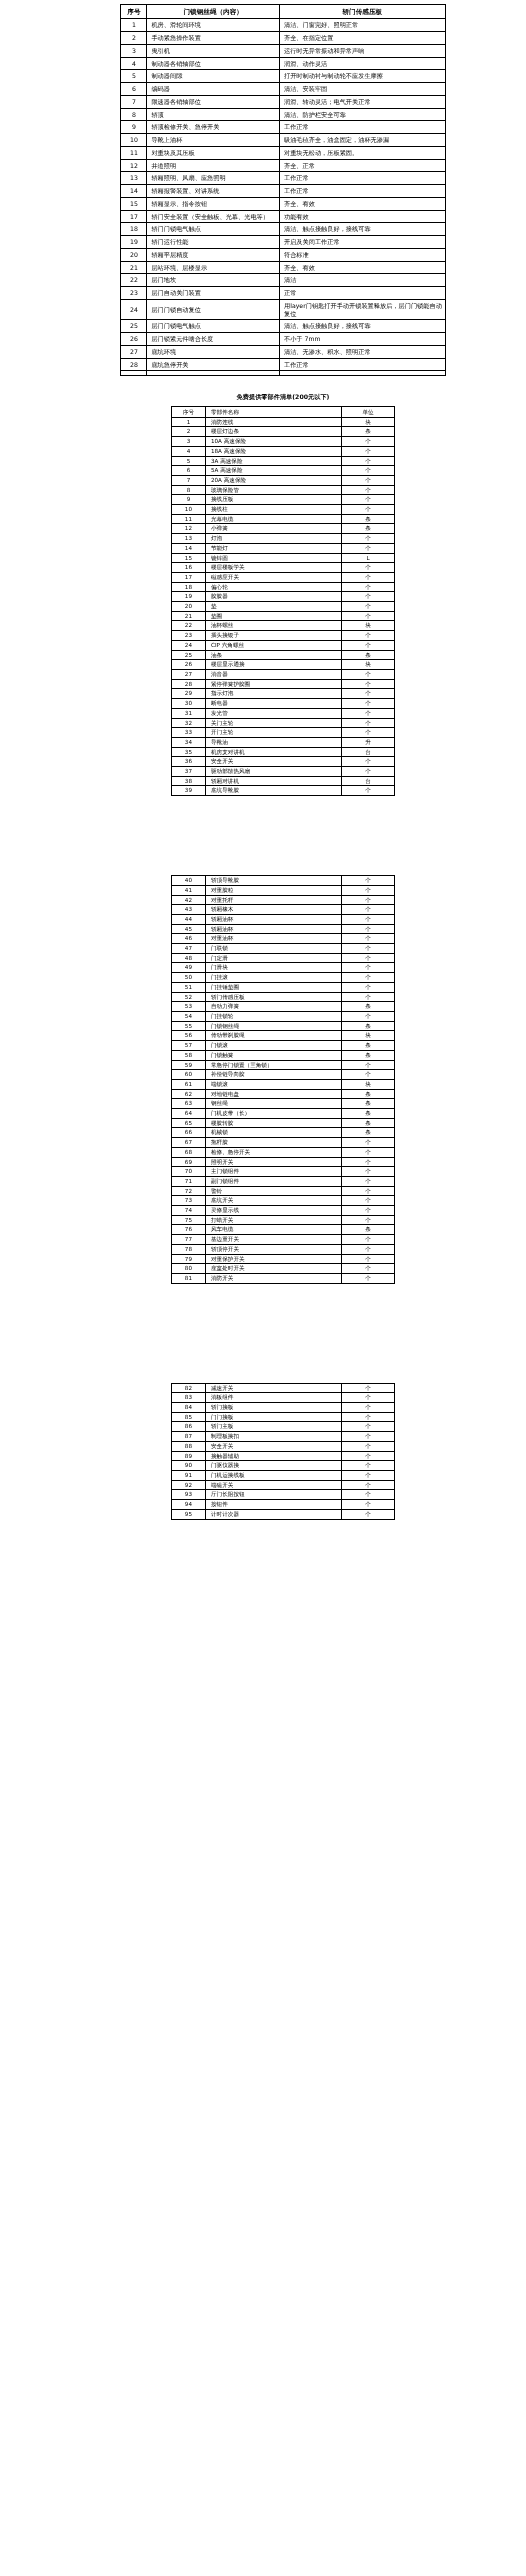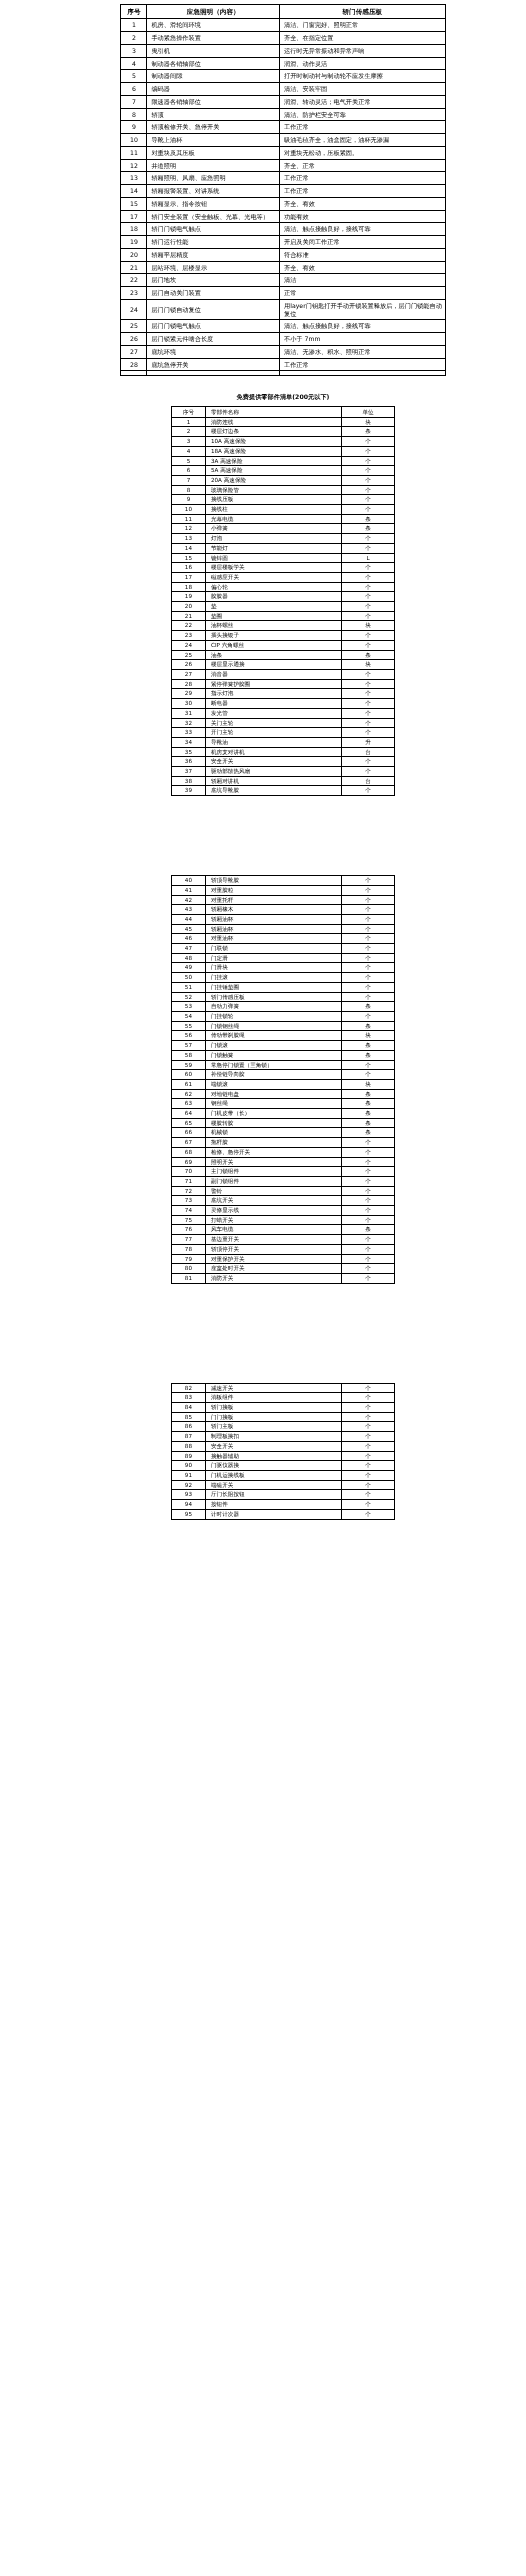--- a/index.html
+++ b/index.html
@@ -91,21 +91,21 @@
 </head>
 <body>
 
 <div class="page">
 
   <div class="t1-wrap">
     <table class="doc t1">
       <thead>
         <tr>
           <th class="c1">序号</th>
-          <th class="c2">应急照明（内容）</th>
+          <th class="c2">门锁钢丝绳（内容）</th>
           <th class="c3">轿门传感压板</th>
         </tr>
       </thead>
       <tbody>
         <tr>
             <td class="c1">1</td>
             <td class="c2">机房、滑轮间环境</td>
             <td class="c3">清洁、门窗完好、照明正常</td>
           </tr>
         <tr>

